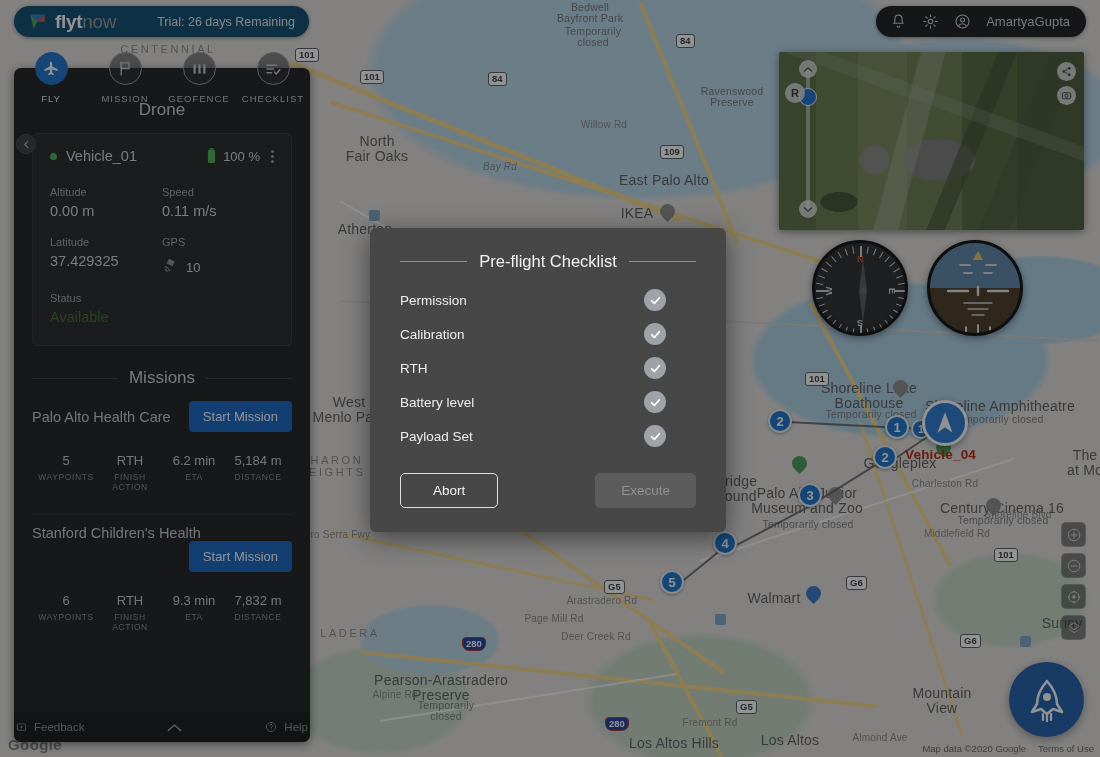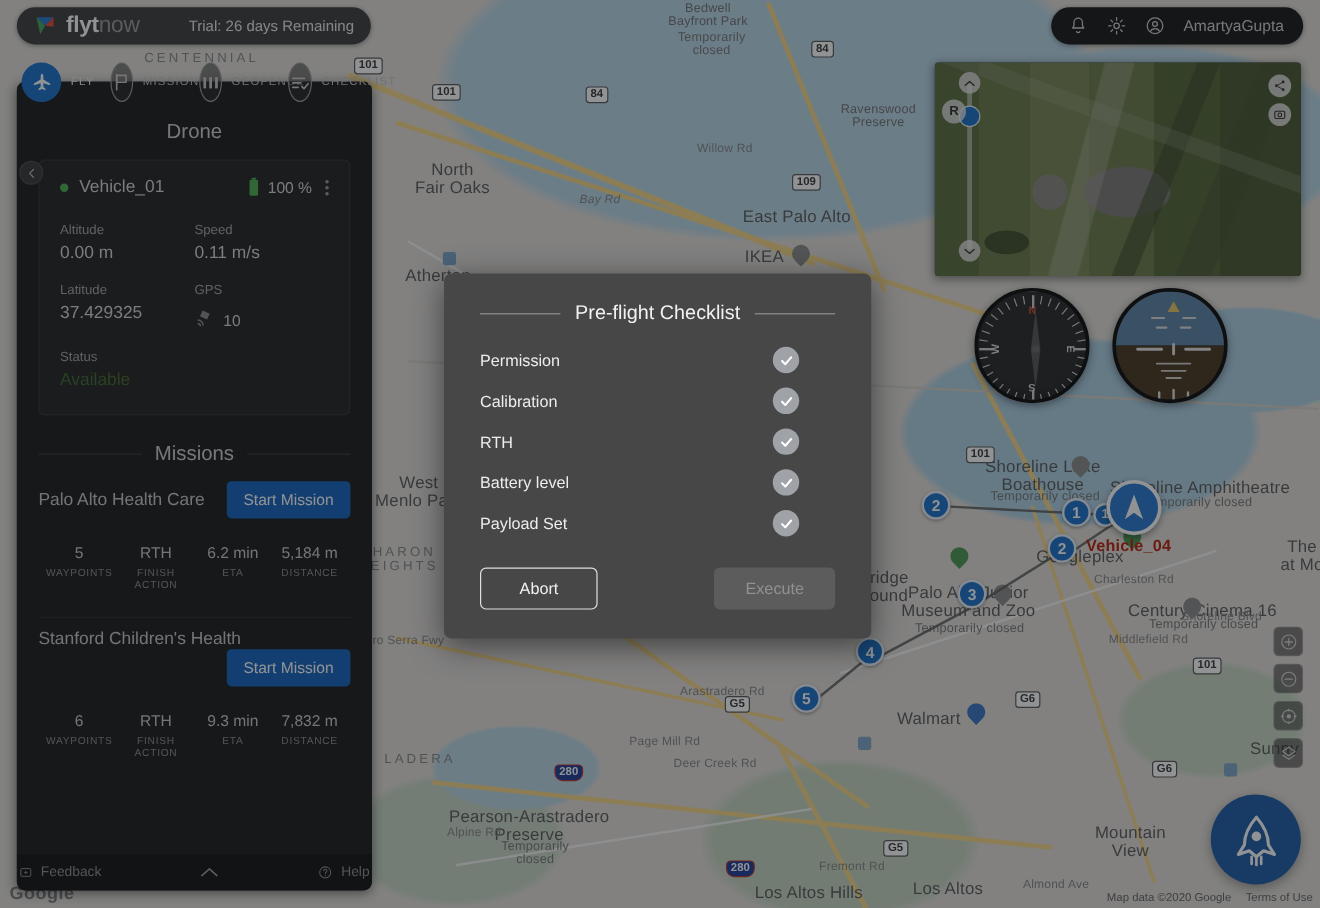--- a/index.html
+++ b/index.html
@@ -96,21 +96,21 @@
   #fab {
     position: absolute; right: 16px; bottom: 20px; width: 75px; height: 75px;
     border-radius: 50%; background: #1f5ea8;
     display: flex; align-items: center; justify-content: center;
     box-shadow: 0 3px 10px rgba(0,0,0,.35);
   }
 
   
   #brandbar {
     position: absolute; left: 14px; top: 6px; height: 31px; width: 295px;
-    background: #404040; border-radius: 16px; display: flex; align-items: center;
+    background: #0c4a6e; border-radius: 16px; display: flex; align-items: center;
     padding: 0 14px; gap: 8px; box-shadow: 0 1px 4px rgba(0,0,0,.4);
   }
   #brandlogo { width: 19px; height: 19px; flex: none; }
   #brandname { font-size: 19px; letter-spacing: -.3px; }
   #brandname .b1 { color: #ffffff; font-weight: 600; }
   #brandname .b2 { color: #9a9a9a; font-weight: 400; }
   #trialtxt { margin-left: auto; color: #e8e8e8; font-size: 12.5px; white-space: nowrap; }
 
   #userbar {
     position: absolute; right: 14px; top: 6px; height: 31px;
@@ -124,21 +124,21 @@
   #leftpanel {
     position: absolute; left: 14px; top: 68px; width: 296px; height: 674px;
     background: #1f1f1f; border-radius: 7px; box-shadow: 0 2px 10px rgba(0,0,0,.5);
     display: flex; flex-direction: column; overflow: hidden;
   }
   
   #tabs {
     position: absolute; left: 14px; top: 52px; width: 296px; height: 62px;
     display: flex; justify-content: space-around; align-items: flex-start; z-index: 5;
   }
-  .tab { width: 66px; display: flex; flex-direction: row; align-items: center; gap: 8px; }
+  .tab { width: 66px; display: flex; flex-direction: column; align-items: center; gap: 8px; }
   .tabcircle {
     width: 33px; height: 33px; border-radius: 50%;
     display: flex; align-items: center; justify-content: center;
     border: 1.3px solid #9b9b9b; background: rgba(45,45,45,.55);
   }
   .tab.active .tabcircle { background: #1a73c9; border-color: #1a73c9; }
   .tablabel { color: #c2c2c2; font-size: 9.5px; letter-spacing: 1px; }
   .tab.active .tablabel { color: #e8e8e8; }
 
   #panelbody { padding: 32px 18px 0 18px; flex: 1; overflow: hidden; }
@@ -362,21 +362,21 @@
 Museum and Zoo</div>
         <div class="maplabel sub" style="left: 808px; top: 519px; transform: translateX(-50%);">Temporarily closed</div>
         <div class="maplabel " style="left: 725px; top: 474px; transform: translateX(-50%);">cal Bridge
 layground</div>
         <div class="maplabel " style="left: 1062px; top: 616px; transform: translateX(-50%);">Sunny</div>
         <div class="maplabel " style="left: 1085px; top: 448px; transform: translateX(-50%);">The
 at Mo</div>
         <div class="maplabel road" style="left: 500px; top: 162px; transform: translateX(-50%); font-style: italic;">Bay Rd</div>
         <div class="maplabel road" style="left: 710px; top: 718px; transform: translateX(-50%);">Fremont Rd</div>
         <div class="maplabel road" style="left: 395px; top: 690px; transform: translateX(-50%);">Alpine Rd</div>
-        <div class="maplabel road" style="left: 602px; top: 572px; transform: translateX(-50%);">Arastradero Rd</div>
+        <div class="maplabel road" style="left: 602px; top: 596px; transform: translateX(-50%);">Arastradero Rd</div>
         <div class="maplabel road" style="left: 880px; top: 733px; transform: translateX(-50%);">Almond Ave</div>
         <div class="maplabel road" style="left: 1018px; top: 510px; transform: translateX(-50%);">Shoreline Blvd</div>
         <div class="maplabel road" style="left: 957px; top: 529px; transform: translateX(-50%);">Middlefield Rd</div>
       </div>
     <div id="map-shields">
         <div class="shield" style="left: 295px; top: 48px;">101</div>
         <div class="shield" style="left: 360px; top: 70px;">101</div>
         <div class="shield" style="left: 488px; top: 72px;">84</div>
         <div class="shield" style="left: 660px; top: 145px;">109</div>
         <div class="shield" style="left: 676px; top: 34px;">84</div>

